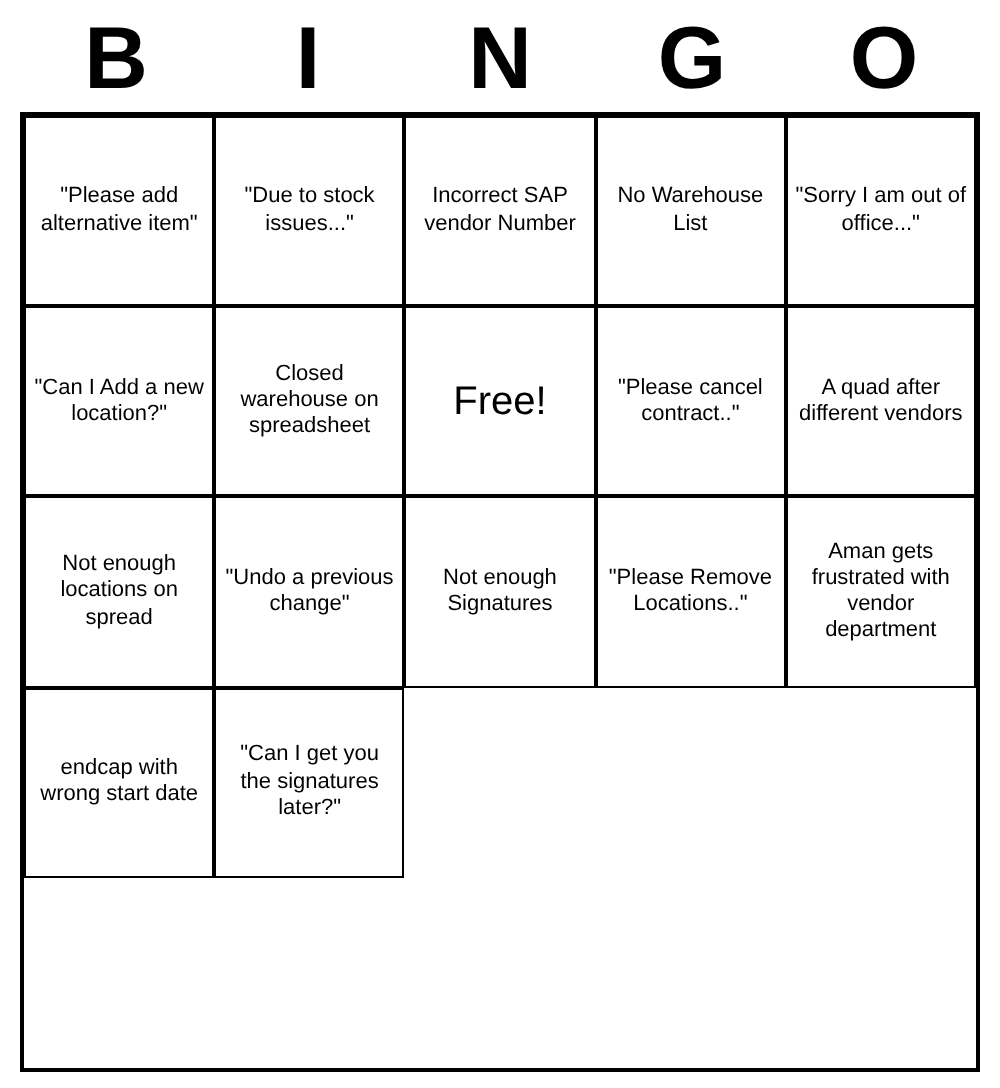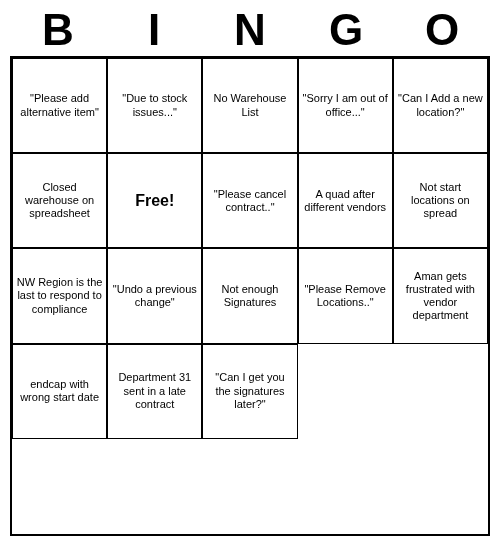--- a/index.html
+++ b/index.html
@@ -38,47 +38,46 @@
       display: flex;
       align-items: center;
       justify-content: center;
       text-align: center;
       padding: 3px;
       font-size: 11px;
       line-height: 1.2;
       background: #fff;
     }
     .bingo-cell.free {
-      font-size: 16px;
-      font-weight: bold;
+      font-size: 20px;
+      font-weight: normal;
     }
   </style>
 </head>
 <body>
 
 <div id="bingo-header">
 <span class="bingo-letter">B</span>
     <span class="bingo-letter">I</span>
     <span class="bingo-letter">N</span>
     <span class="bingo-letter">G</span>
     <span class="bingo-letter">O</span>
   </div>
 
 <div id="bingo-grid">
 <div class="bingo-cell">"Please add alternative item"</div>
     <div class="bingo-cell">"Due to stock issues..."</div>
+    <div class="bingo-cell">Incorrect SAP vendor Number</div>
     <div class="bingo-cell">No Warehouse List</div>
     <div class="bingo-cell">"Sorry I am out of office..."</div>
     <div class="bingo-cell">"Can I Add a new location?"</div>
     <div class="bingo-cell">Closed warehouse on spreadsheet</div>
     <div class="bingo-cell free">Free!</div>
     <div class="bingo-cell">"Please cancel contract.."</div>
     <div class="bingo-cell">A quad after different vendors</div>
-    <div class="bingo-cell">Not start locations on spread</div>
-    <div class="bingo-cell">NW Region is the last to respond to compliance</div>
+    <div class="bingo-cell">Not enough locations on spread</div>
     <div class="bingo-cell">"Undo a previous change"</div>
     <div class="bingo-cell">Not enough Signatures</div>
     <div class="bingo-cell">"Please Remove Locations.."</div>
     <div class="bingo-cell">Aman gets frustrated with vendor department</div>
     <div class="bingo-cell">endcap with wrong start date</div>
-    <div class="bingo-cell">Department 31 sent in a late contract</div>
     <div class="bingo-cell">"Can I get you the signatures later?"</div>
   </div>
 
 </body></html>

